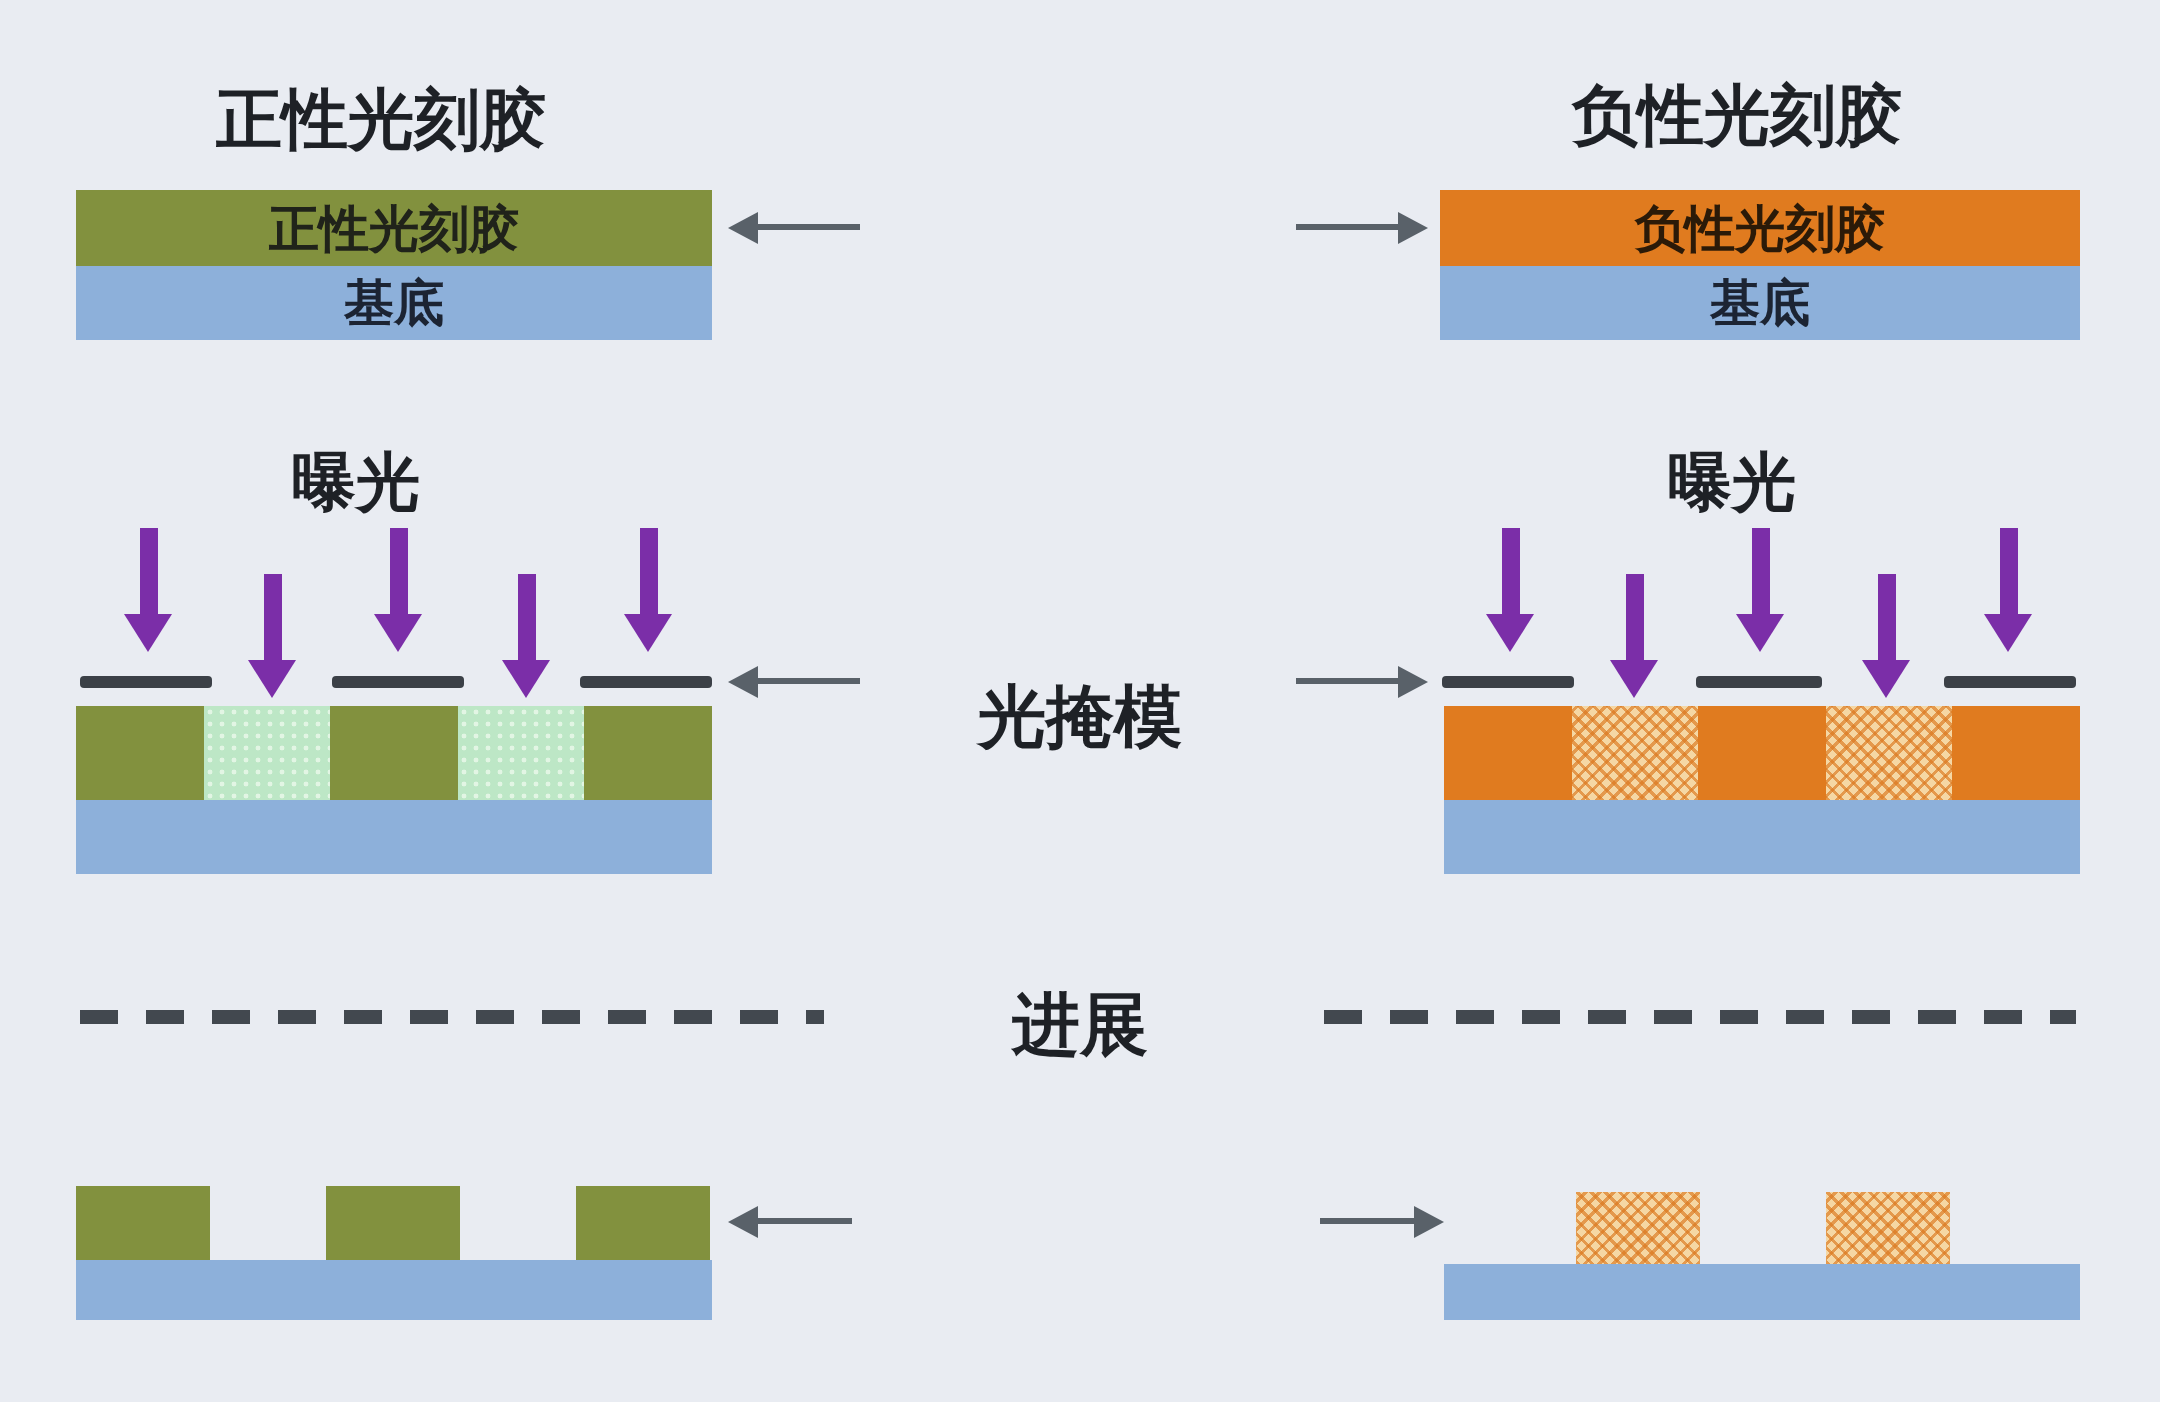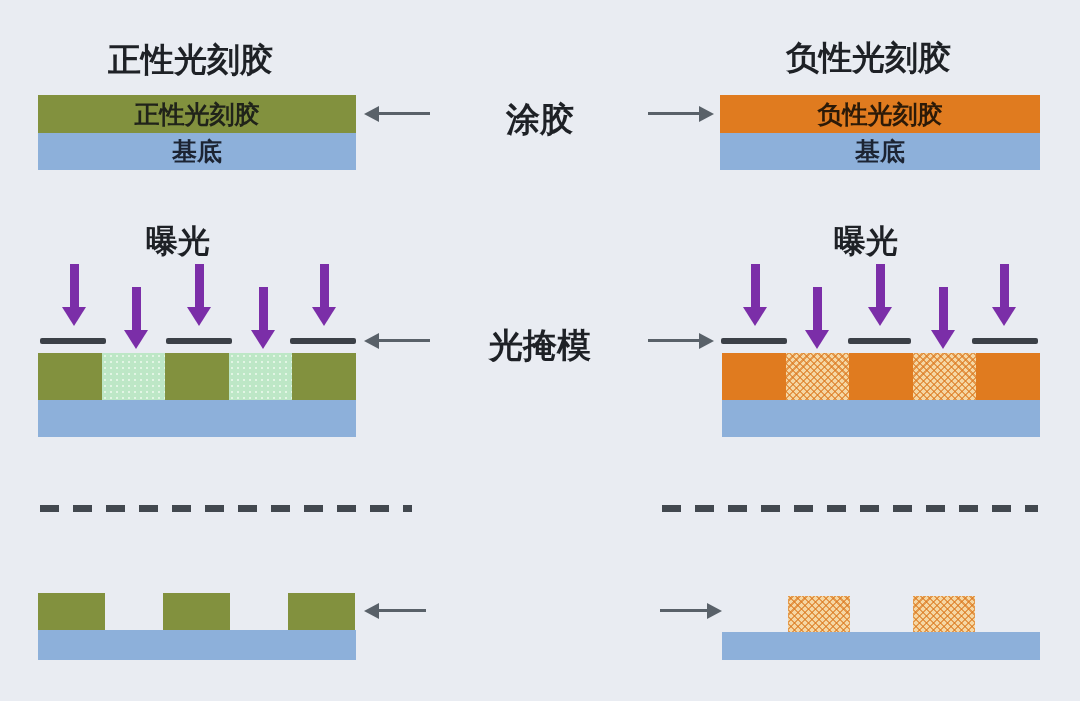--- a/index.html
+++ b/index.html
@@ -64,21 +64,20 @@
 
   <div class="abs" style="left:38px;top:95px;width:318px;">
     <div class="layer resist-pos" style="height:38px;">正性光刻胶</div>
     <div class="layer substrate" style="height:37px;">基底</div>
   </div>
 
   <div class="abs harrow left" style="left:378px;top:112px;width:52px;">
       <span class="head"></span>
     </div>
 
-  <div class="abs step-label" style="left:440px;top:97px;width:200px;">涂胶</div>
 
   <div class="abs harrow right" style="left:648px;top:112px;width:52px;">
       <span class="head"></span>
     </div>
 
   <div class="abs heading" style="left:786px;top:36px;">负性光刻胶</div>
 
   <div class="abs" style="left:720px;top:95px;width:320px;">
     <div class="layer resist-neg" style="height:38px;">负性光刻胶</div>
     <div class="layer substrate" style="height:37px;">基底</div>
@@ -151,26 +150,27 @@
     <div class="seg-hatch"></div>
     <div class="seg-orange"></div>
     <div class="seg-hatch"></div>
     <div class="seg-orange"></div>
   </div>
   <div class="abs substrate-bar" style="left:722px;top:400px;width:318px;height:37px;"></div>
 
   <div class="abs harrow left" style="left:378px;top:339px;width:52px;">
       <span class="head"></span>
     </div>
-  <div class="abs step-label" style="left:440px;top:323px;width:200px;">光掩模</div>
+  <div class="abs step-label" style="left:440px;top:336px;width:200px;">光掩模</div>
   <div class="abs harrow right" style="left:648px;top:339px;width:52px;">
       <span class="head"></span>
     </div>
 
   <div class="abs dashline" style="left:40px;top:505px;width:372px;"></div>
+  <div class="abs step-label" style="left:440px;top:490px;width:200px;">进展</div>
   <div class="abs dashline" style="left:662px;top:505px;width:376px;"></div>
 
   <div class="abs block-green" style="left:38px;top:593px;width:67px;height:37px;"></div>
   <div class="abs block-green" style="left:163px;top:593px;width:67px;height:37px;"></div>
   <div class="abs block-green" style="left:288px;top:593px;width:67px;height:37px;"></div>
   <div class="abs substrate-bar" style="left:38px;top:630px;width:318px;height:30px;"></div>
 
   <div class="abs harrow left" style="left:378px;top:609px;width:48px;">
       <span class="head"></span>
     </div>

